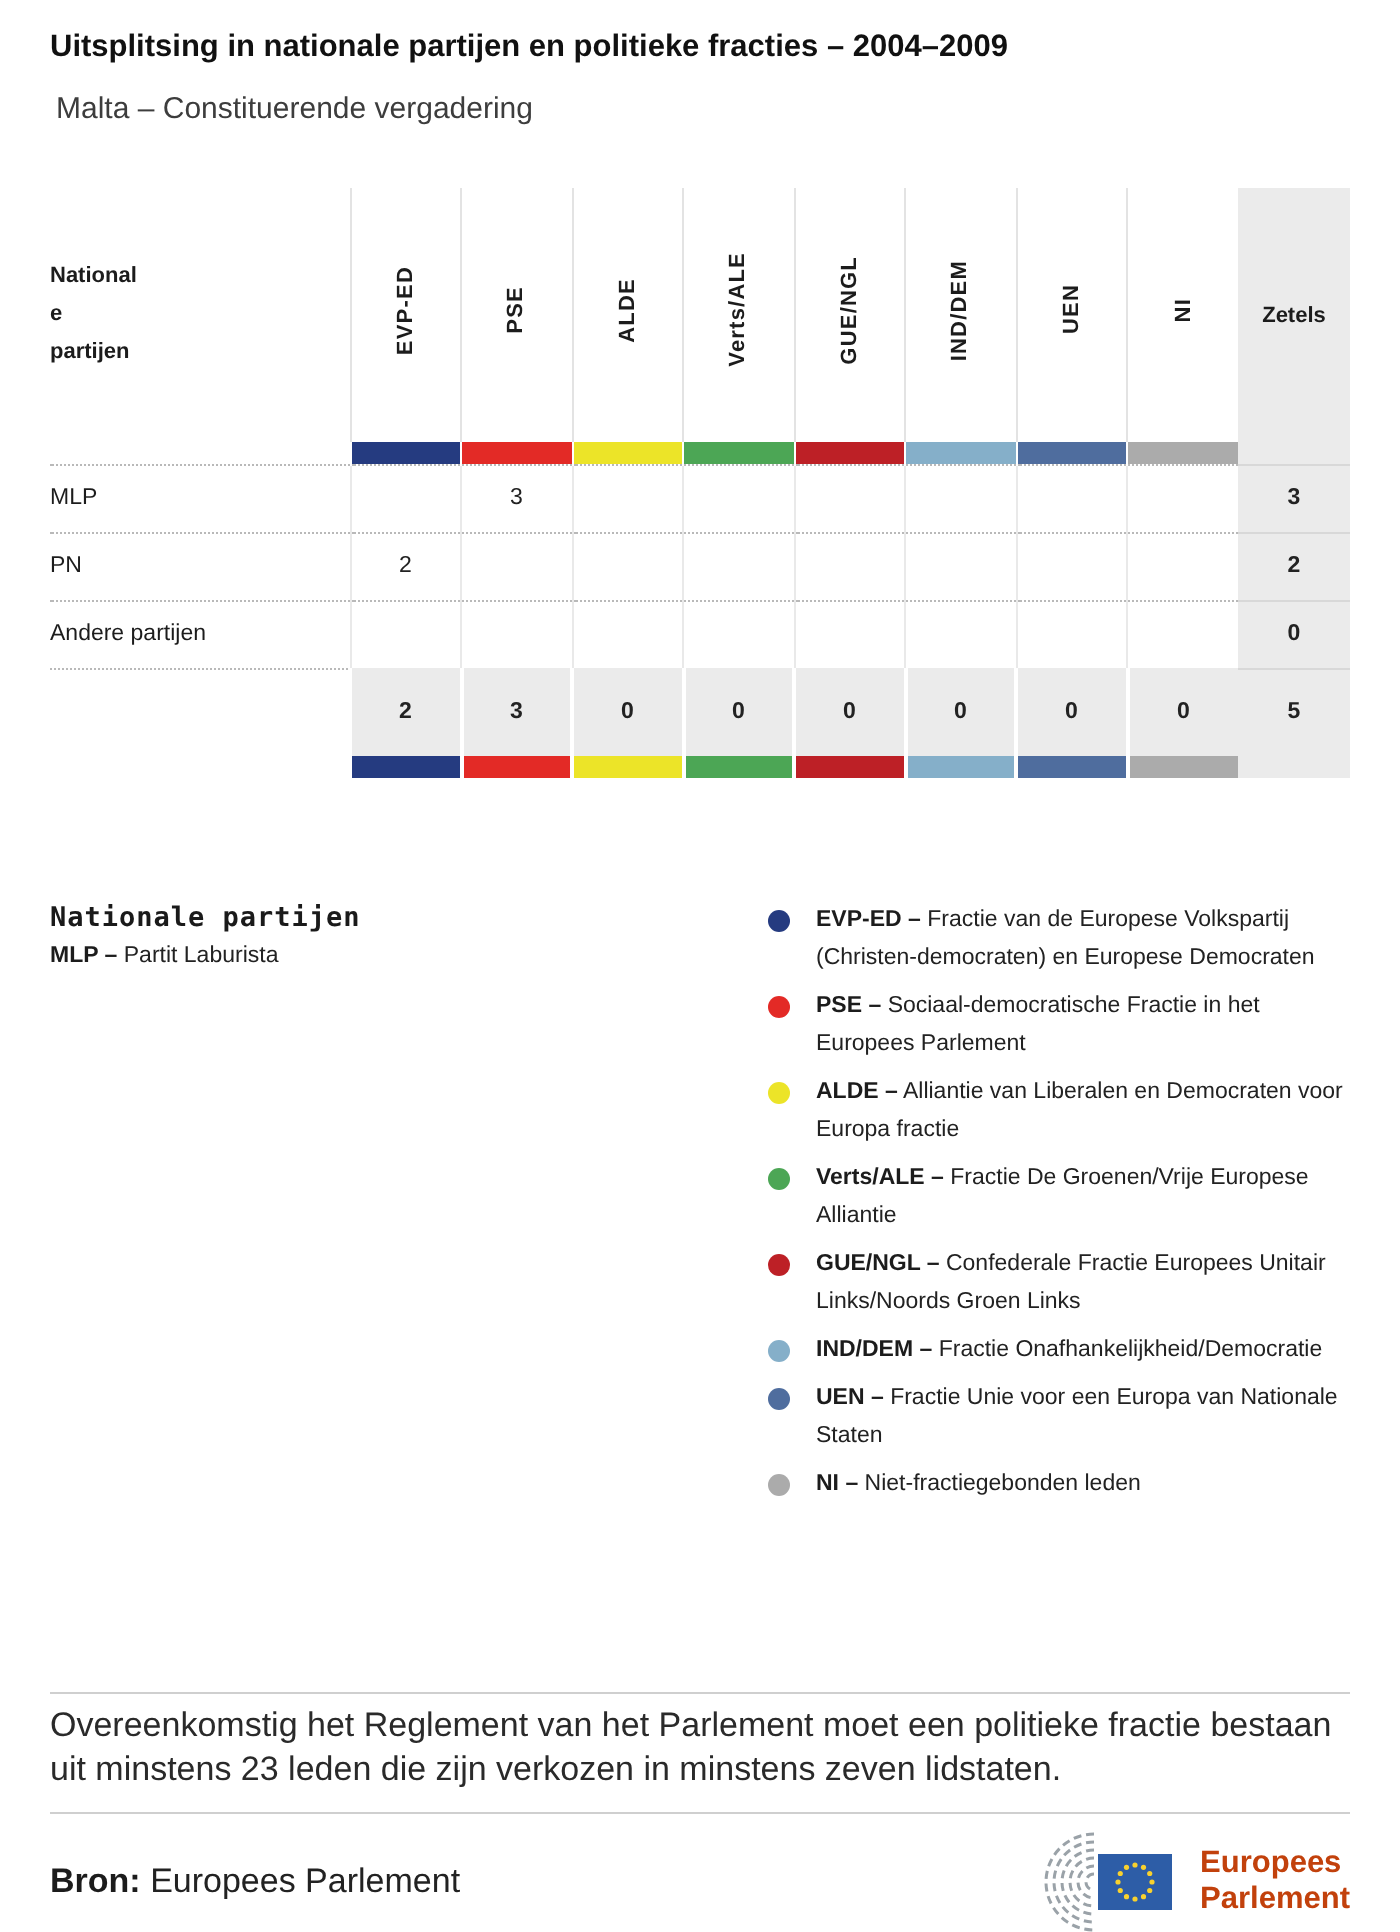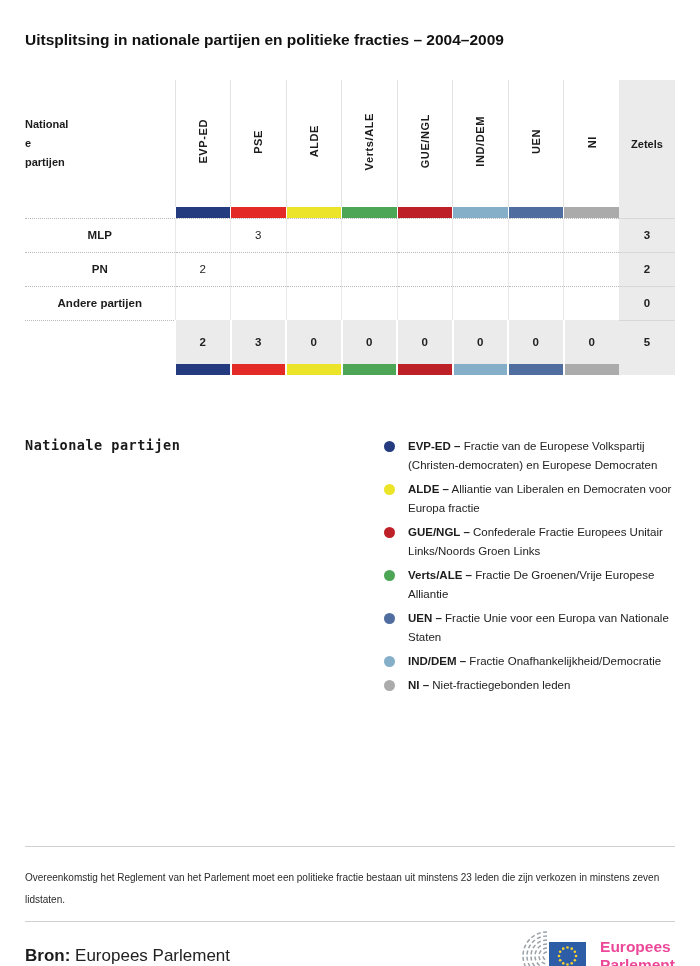--- a/index.html
+++ b/index.html
@@ -1,21 +1,21 @@
 <!DOCTYPE html>
 <html><head>
 <meta charset="utf-8">
 <style>
   * { margin:0; padding:0; box-sizing:border-box; }
   html,body { background:#fff; }
   body {
     width:700px; height:966px; position:relative; overflow:hidden;
     font-family:"Liberation Sans", sans-serif; color:#222;
   }
-  .page { padding:16px 25px; }
+  .page { padding:0 25px; }
 
   
   .title { padding-top:15px; font-size:15.5px; font-weight:700; color:#111; }
   .subtitle { margin-top:13px; padding-left:3px; font-size:15px; font-weight:400; color:#3d3d3d; }
 
   
   table.breakdown { margin-top:31px; width:650px; border-collapse:collapse; table-layout:fixed; }
   table.breakdown td { padding:0; vertical-align:middle; }
   col.c-label { width:150px; }
   col.c-group { width:55.5px; }
@@ -29,21 +29,21 @@
   td.seats { background:#ebebeb; text-align:center; }
   td.seats-head { background:#ebebeb; vertical-align:bottom; text-align:center;
                   font-size:11px; font-weight:700; padding-bottom:14px; color:#1c1c1c; }
 
   tr.barrow td { height:11px; }
   td.barcell { border-left:1px solid #fff; }
   tr.barrow2 td { height:11px; }
   tr.barrow2 td.barcell { border-left:2px solid #fff; }
 
   tr.datarow td { height:34px; font-size:11.5px; border-top:1px dotted #b9b9b9; }
-  tr.datarow td.rowlabel { font-weight:700; text-align:center; color:#1c1c1c; }
+  tr.datarow td.rowlabel { font-weight:400; text-align:left; color:#1c1c1c; }
   tr.datarow td.val { text-align:center; border-left:1px solid #e9e9e9; color:#222; }
   tr.datarow td.seats { border-top:1px solid #d8d8d8; font-weight:700; font-size:11.5px; }
 
   tr.totalsrow td { height:44px; border-top:1px dotted #b9b9b9; }
   tr.totalsrow td.total-val { background:#ebebeb; border-top:none; border-left:2px solid #fff;
                               text-align:center; font-weight:700; font-size:11.5px; }
   tr.totalsrow td.seats { border-top:1px solid #d8d8d8; font-weight:700; font-size:11.5px; }
   tr.totalsrow td.empty { border-top:1px dotted #b9b9b9; }
 
   
@@ -56,32 +56,33 @@
 
   .leg-gr { flex:1; }
   .leg-gr h3 { font-size:11.5px; font-weight:700; color:#1a1a1a; margin-bottom:12px; }
   .gitem { position:relative; padding-left:25px; font-size:11.5px; line-height:19px;
            margin-bottom:5px; color:#222; }
   .dot { position:absolute; left:1px; top:3.5px; width:11px; height:11px; border-radius:50%; }
 
   
   .footer { position:absolute; left:25px; right:25px; top:846px; }
   .rule { border-top:1px solid #cfcfcf; }
-  .footnote { margin:20px 0 10px; font-size:10px; line-height:22px; color:#2a2a2a; }
+  .footnote { margin:5px 0 10px; font-size:17px; line-height:22px; color:#2a2a2a; }
   .bronrow { display:flex; justify-content:space-between; align-items:center; margin-top:8px; }
   .bron { font-size:17px; color:#222; }
   .logo { display:flex; align-items:center; gap:9px; }
-  .logo-text { font-size:15.5px; font-weight:700; line-height:18px; color:#ec4899; }
+  .logo-text { font-size:15.5px; font-weight:700; line-height:18px; color:#c2410c; }
 </style>
 </head>
 <body>
 
 <div class="page">
 
   <div class="title">Uitsplitsing in nationale partijen en politieke fracties – 2004–2009</div>
+  <div class="subtitle">Malta – Constituerende vergadering</div>
 
   <table class="breakdown">
     <colgroup>
       <col class="c-label">
         <col class="c-group">
         <col class="c-group">
         <col class="c-group">
         <col class="c-group">
       <col class="c-group">
         <col class="c-group">
@@ -183,29 +184,31 @@
         <td class="barcell" style="background-color: rgb(79, 109, 158);"></td>
         <td class="barcell" style="background-color: rgb(171, 171, 171);"></td>
         <td class="seats"></td>
       </tr>
     </tbody>
   </table>
 
   <div class="legends">
     <div class="leg-nat">
       <h3>Nationale partijen</h3>
+      <div class="item"><span class="term">MLP –</span> <span>Partit Laburista</span></div>
     </div>
 
     <div class="leg-gr">
       <div class="gitem"><span class="dot" style="background-color: rgb(37, 59, 128);"></span><span class="term">EVP-ED –</span> <span>Fractie van de Europese Volkspartij (Christen-democraten) en Europese Democraten</span></div>
+      <div class="gitem"><span class="dot" style="background-color: rgb(227, 42, 38);"></span><span class="term">PSE –</span> <span>Sociaal-democratische Fractie in het Europees Parlement</span></div>
       <div class="gitem"><span class="dot" style="background-color: rgb(236, 228, 40);"></span><span class="term">ALDE –</span> <span>Alliantie van Liberalen en Democraten voor Europa fractie</span></div>
+      <div class="gitem"><span class="dot" style="background-color: rgb(76, 166, 85);"></span><span class="term">Verts/ALE –</span> <span>Fractie De Groenen/Vrije Europese Alliantie</span></div>
       <div class="gitem"><span class="dot" style="background-color: rgb(189, 32, 38);"></span><span class="term">GUE/NGL –</span> <span>Confederale Fractie Europees Unitair Links/Noords Groen Links</span></div>
-      <div class="gitem"><span class="dot" style="background-color: rgb(76, 166, 85);"></span><span class="term">Verts/ALE –</span> <span>Fractie De Groenen/Vrije Europese Alliantie</span></div>
+      <div class="gitem"><span class="dot" style="background-color: rgb(133, 175, 201);"></span><span class="term">IND/DEM –</span> <span>Fractie Onafhankelijkheid/Democratie</span></div>
       <div class="gitem"><span class="dot" style="background-color: rgb(79, 109, 158);"></span><span class="term">UEN –</span> <span>Fractie Unie voor een Europa van Nationale Staten</span></div>
-      <div class="gitem"><span class="dot" style="background-color: rgb(133, 175, 201);"></span><span class="term">IND/DEM –</span> <span>Fractie Onafhankelijkheid/Democratie</span></div>
       <div class="gitem"><span class="dot" style="background-color: rgb(171, 171, 171);"></span><span class="term">NI –</span> <span>Niet-fractiegebonden leden</span></div>
     </div>
   </div>
 </div>
 
 <div class="footer">
   <div class="rule"></div>
   <div class="footnote">Overeenkomstig het Reglement van het Parlement moet een politieke fractie bestaan uit minstens 23 leden die zijn verkozen in minstens zeven lidstaten.</div>
   <div class="rule"></div>
   <div class="bronrow">

